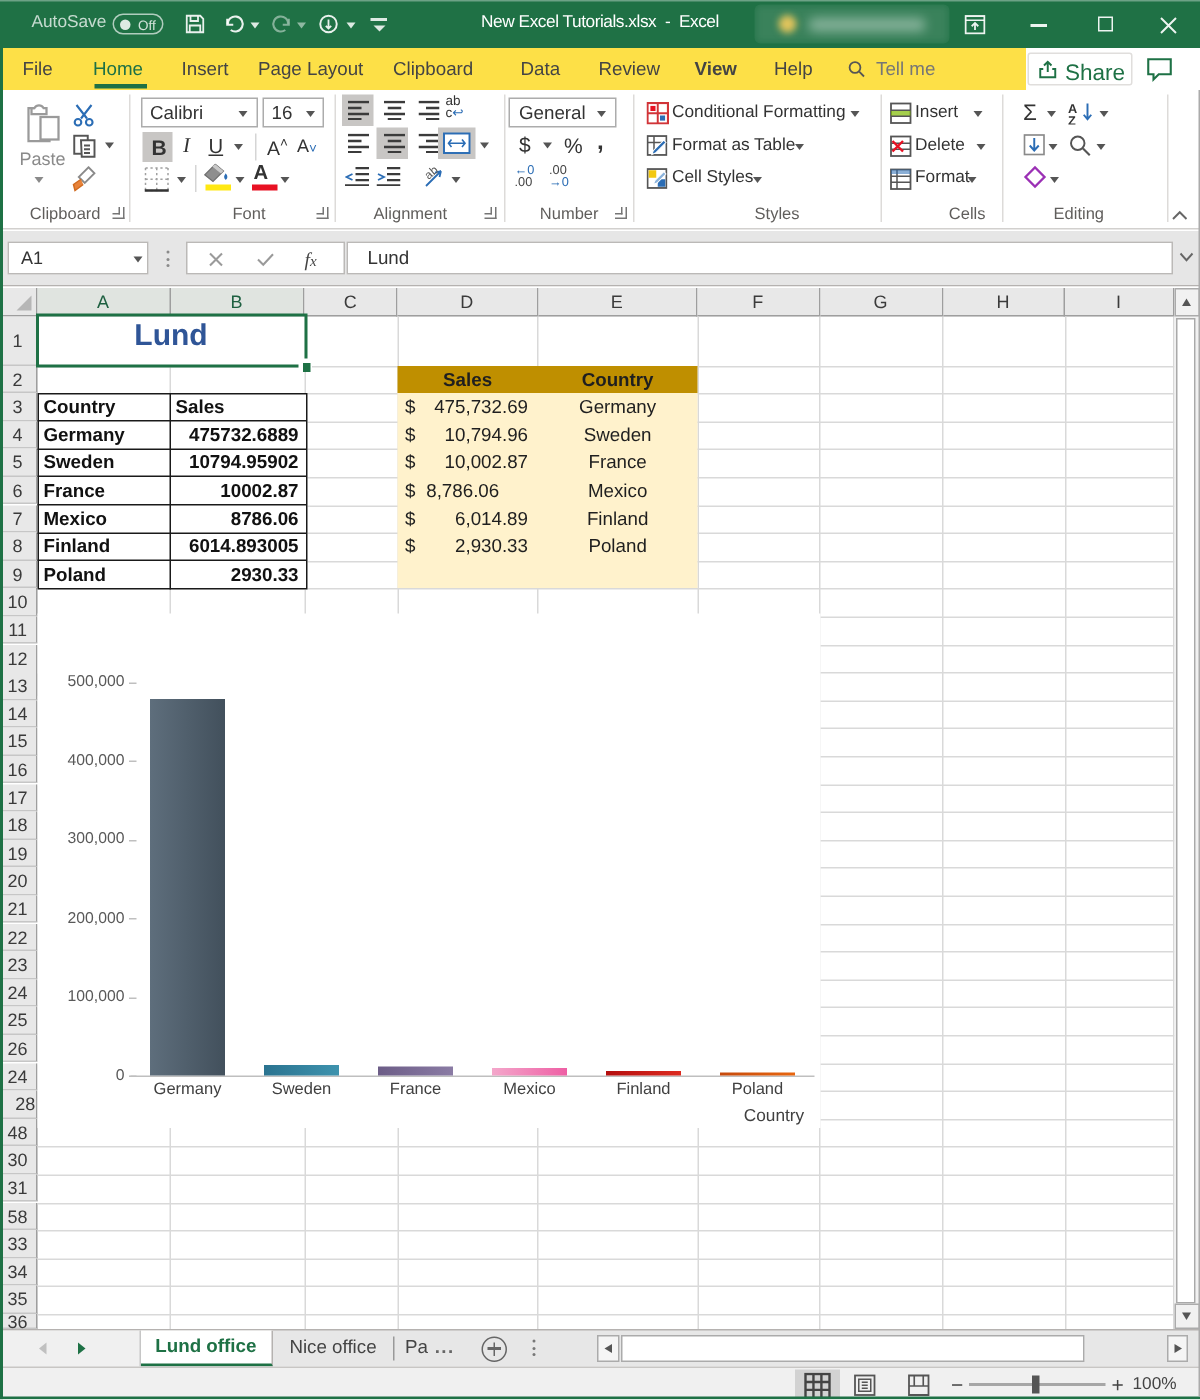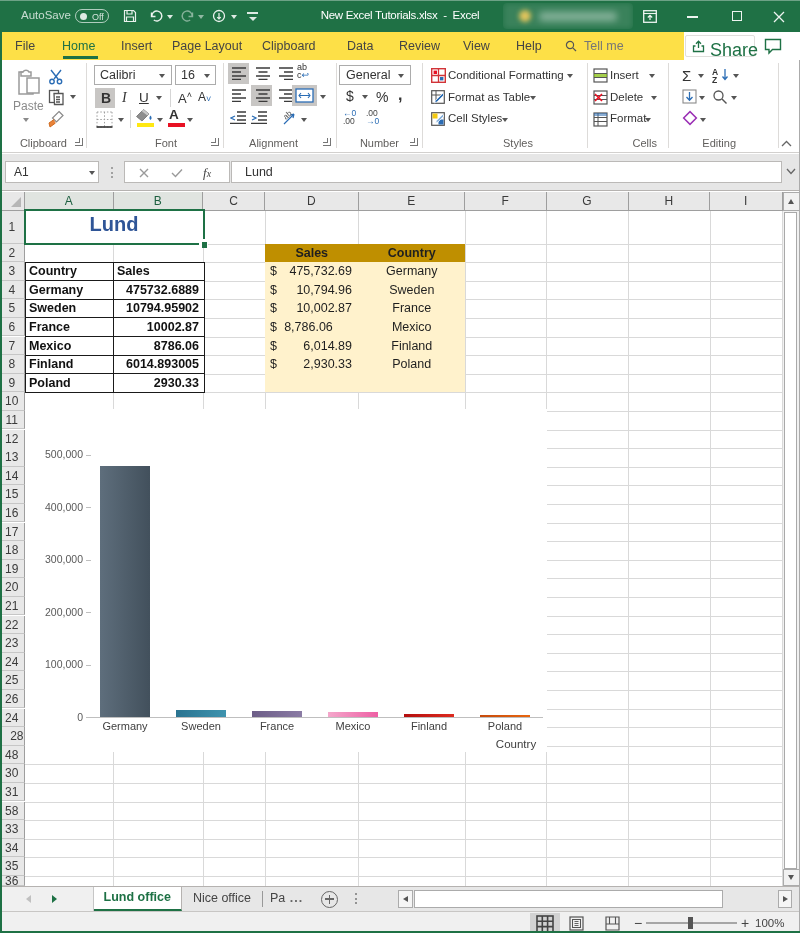--- a/index.html
+++ b/index.html
@@ -87,33 +87,33 @@
   </div>
   <div id="tabrow">
     <div class="rtab" style="left:15px;">File</div>
     <div class="rtab" style="left:62px;color:#1E7145;">Home</div>
     <div class="abs" style="left:63px;top:24px;width:35px;height:2.5px;background:#1E7145"></div>
     <div class="rtab" style="left:121px;">Insert</div>
     <div class="rtab" style="left:172px;">Page Layout</div>
     <div class="rtab" style="left:262px;">Clipboard</div>
     <div class="rtab" style="left:347px;">Data</div>
     <div class="rtab" style="left:399px;">Review</div>
-    <div class="rtab" style="left:463px;">View</div>
+    <div class="rtab" style="left:463px;font-weight:bold;">View</div>
     <div class="rtab" style="left:516px;">Help</div>
     <svg class="wicon" style="left:565px;top:8px" width="12" height="12" viewBox="0 0 12 12">
         <circle cx="5" cy="5" r="3.6" fill="none" stroke="#555" stroke-width="1.2"></circle>
         <path d="M7.8 7.8 L11 11" stroke="#555" stroke-width="1.2"></path>
       </svg>
     <div class="rtab" style="left:584px;color:#767676;">Tell me</div>
     <div class="abs" style="left:685px;top:3px;width:70px;height:22px;border:1px solid #E0DEDC;border-radius:2px;background:#fff;">
       <svg class="wicon" style="left:6px;top:4px" width="13" height="13" viewBox="0 0 13 13">
           <path d="M6.5 8 V1.5 M4 3.7 L6.5 1.2 L9 3.7" fill="none" stroke="#1E7145" stroke-width="1.3"></path>
           <path d="M3.5 6 H1.5 V11.5 H11.5 V6 H9.5" fill="none" stroke="#1E7145" stroke-width="1.3"></path>
         </svg>
-      <div class="abs" style="left:24px;top:3.5px;font-size:18px;color:#1E7145">Share</div>
+      <div class="abs" style="left:24px;top:3.5px;font-size:15px;color:#1E7145">Share</div>
     </div>
     <svg class="wicon" style="left:764px;top:6px" width="18" height="17" viewBox="0 0 18 17">
         <path d="M1.5 1.5 h15 v10 h-8 l-3.5 3.5 v-3.5 h-3.5 z" fill="none" stroke="#1E7145" stroke-width="1.4"></path>
       </svg>
   </div>
   <div id="ribbon">
     <div class="gdiv" style="left:85.5px"></div>
     <div class="gdiv" style="left:222.5px"></div>
     <div class="gdiv" style="left:335.5px"></div>
     <div class="gdiv" style="left:422px"></div>

